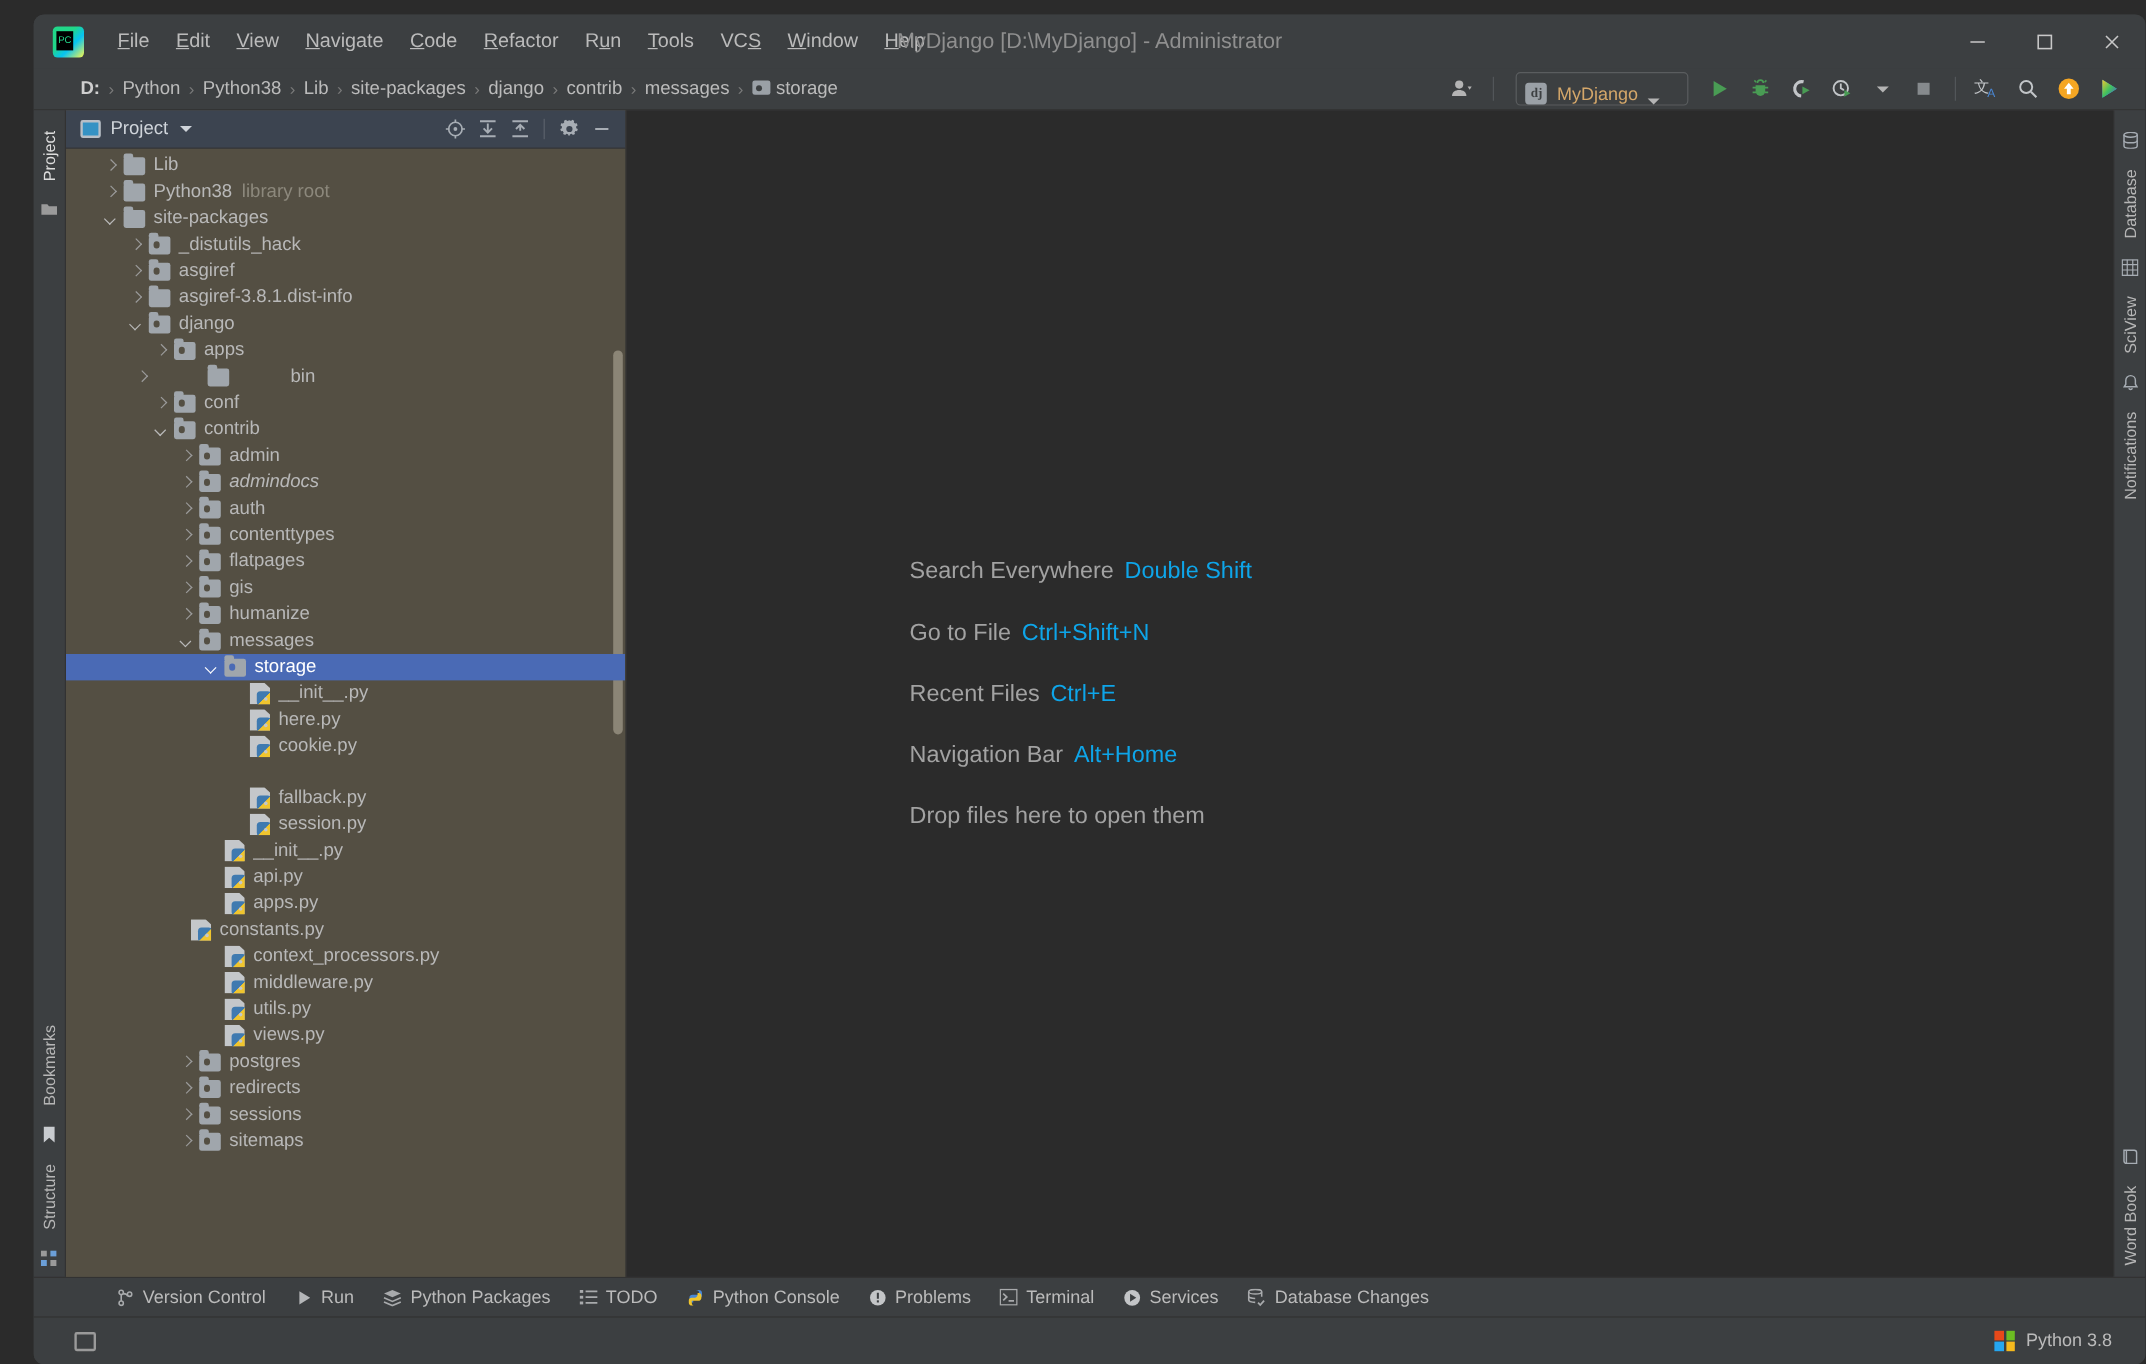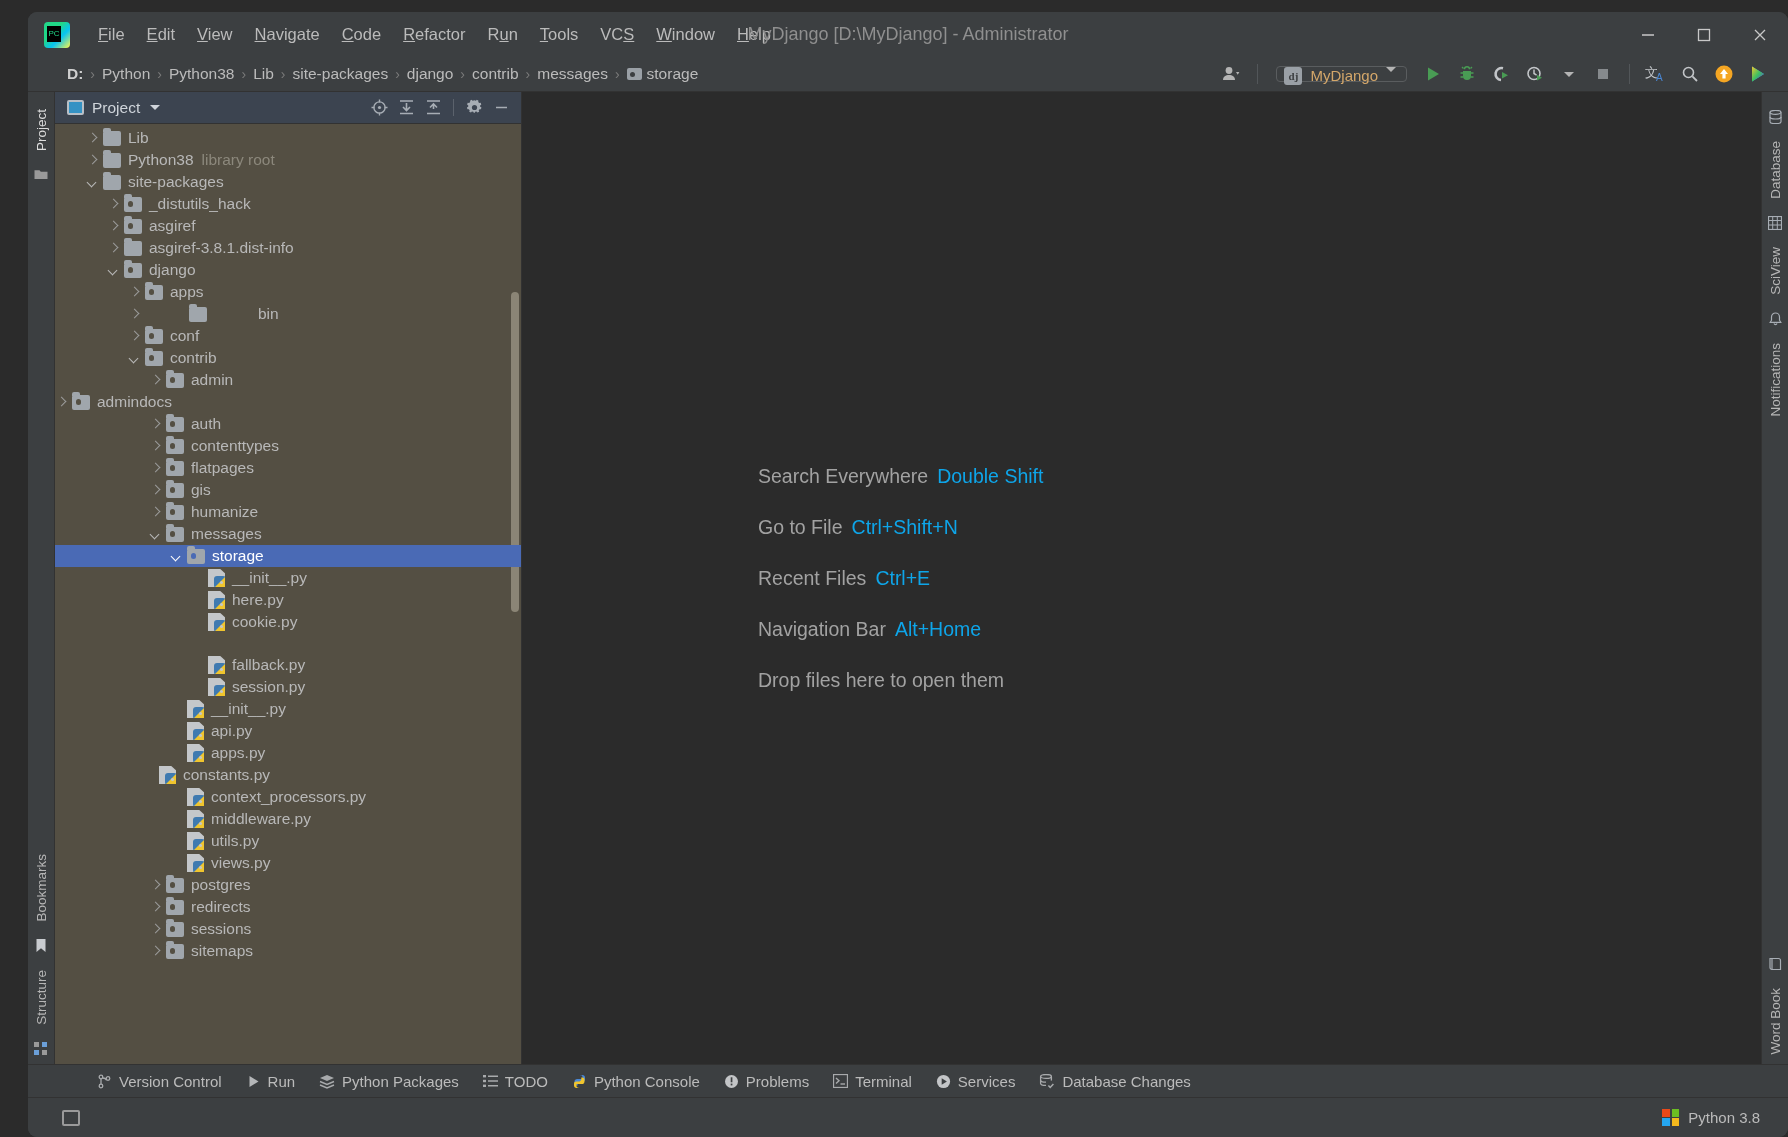--- a/index.html
+++ b/index.html
@@ -83,22 +83,22 @@
   .crumb-folder-ic::after{
     content:""; position:absolute; left:3px; top:3.5px; width:5px;height:5px;
     border-radius:50%; background:#3c3f41;
   }
   .nav-right { margin-left: auto; display: flex; align-items: center; padding-right: 14px; gap: 2px;}
   .nav-icon {
     width: 32px; height: 28px; display: flex; align-items: center; justify-content: center;
     color: #b4b4b4;
   }
   .run-config {
-    display: flex; align-items: flex-start; gap: 8px;
-    height: 16px; padding: 0 10px 0 7px;
+    display: flex; align-items: flex-end; gap: 8px;
+    height: 28px; padding: 0 23px 0 7px;
     border: 1px solid #5a5d5f; border-radius: 4px;
     margin: 0 8px;
   }
   .dj-badge {
     width: 18px; height: 18px; border-radius: 3px;
     background: #9aa0a6; color: #3c3f41; font-size: 11px; font-weight: bold;
     display: flex; align-items: center; justify-content: center;
     font-family: "Liberation Serif", serif;
   }
   .run-config-name { color: #d4a76a; font-size: 15px; }
@@ -513,41 +513,41 @@
           <div class="trow" style="padding-left: 52px;">
             <span class="arrow down"></span>
             <span class="fic folder pkg"></span>
             <span class="tlabel">django</span>
           </div>
           <div class="trow" style="padding-left: 73px;">
             <span class="arrow right"></span>
             <span class="fic folder pkg"></span>
             <span class="tlabel">apps</span>
           </div>
-          <div class="trow" style="padding-left: 73px; gap: 44px;">
+          <div class="trow" style="padding-left: 57px; gap: 44px;">
             <span class="arrow right"></span>
             <span class="fic folder"></span>
             <span class="tlabel">bin</span>
           </div>
           <div class="trow" style="padding-left: 73px;">
             <span class="arrow right"></span>
             <span class="fic folder pkg"></span>
             <span class="tlabel">conf</span>
           </div>
           <div class="trow" style="padding-left: 73px;">
             <span class="arrow down"></span>
             <span class="fic folder pkg"></span>
             <span class="tlabel">contrib</span>
           </div>
           <div class="trow" style="padding-left: 94px;">
             <span class="arrow right"></span>
             <span class="fic folder pkg"></span>
             <span class="tlabel">admin</span>
           </div>
-          <div class="trow" style="">
+          <div class="trow" style="padding-left: 94px; font-style: italic;">
             <span class="arrow right"></span>
             <span class="fic folder pkg"></span>
             <span class="tlabel">admindocs</span>
           </div>
           <div class="trow" style="padding-left: 94px;">
             <span class="arrow right"></span>
             <span class="fic folder pkg"></span>
             <span class="tlabel">auth</span>
           </div>
           <div class="trow" style="padding-left: 94px;">

